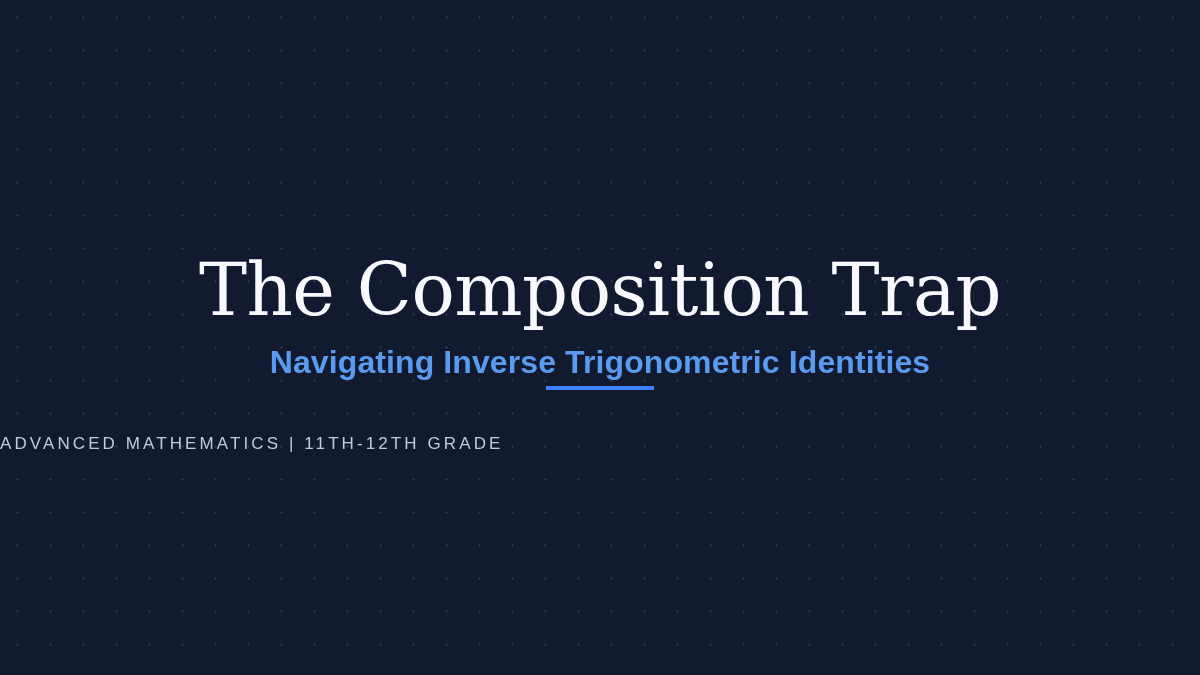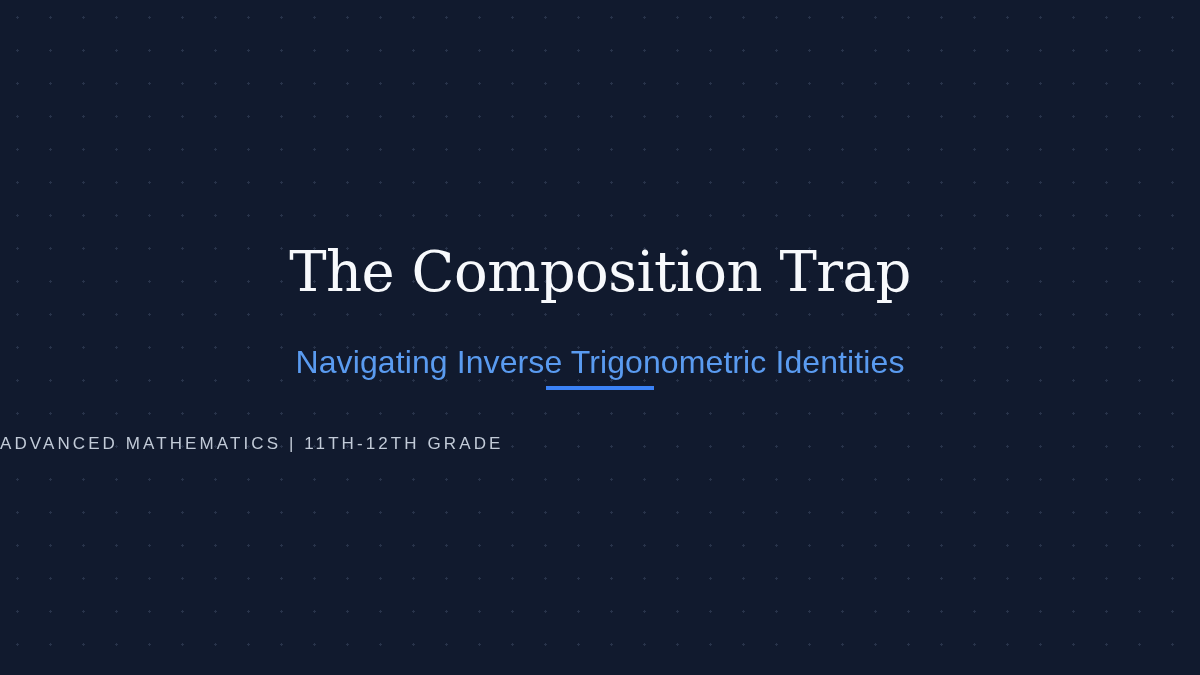--- a/index.html
+++ b/index.html
@@ -45,35 +45,35 @@
   }
 
   .title {
     position: absolute;
     top: 206px;
     left: 0;
     right: 0;
     text-align: center;
     font-family: "DejaVu Serif", "Liberation Serif", serif;
     font-weight: 400;
-    font-size: 56px;
+    font-size: 72px;
     line-height: 1;
     letter-spacing: -0.5px;
     color: #f7f9fc;
     white-space: nowrap;
   }
 
   .subtitle {
     position: absolute;
     top: 314px;
     left: 0;
     right: 0;
     text-align: center;
     font-family: "Liberation Sans", sans-serif;
-    font-weight: 400;
+    font-weight: 700;
     font-size: 32px;
     line-height: 1;
     letter-spacing: 0.1px;
     color: #5a9bf0;
     white-space: nowrap;
     margin-top: 32px;
   }
 
   .divider-wrap {
     position: absolute;

